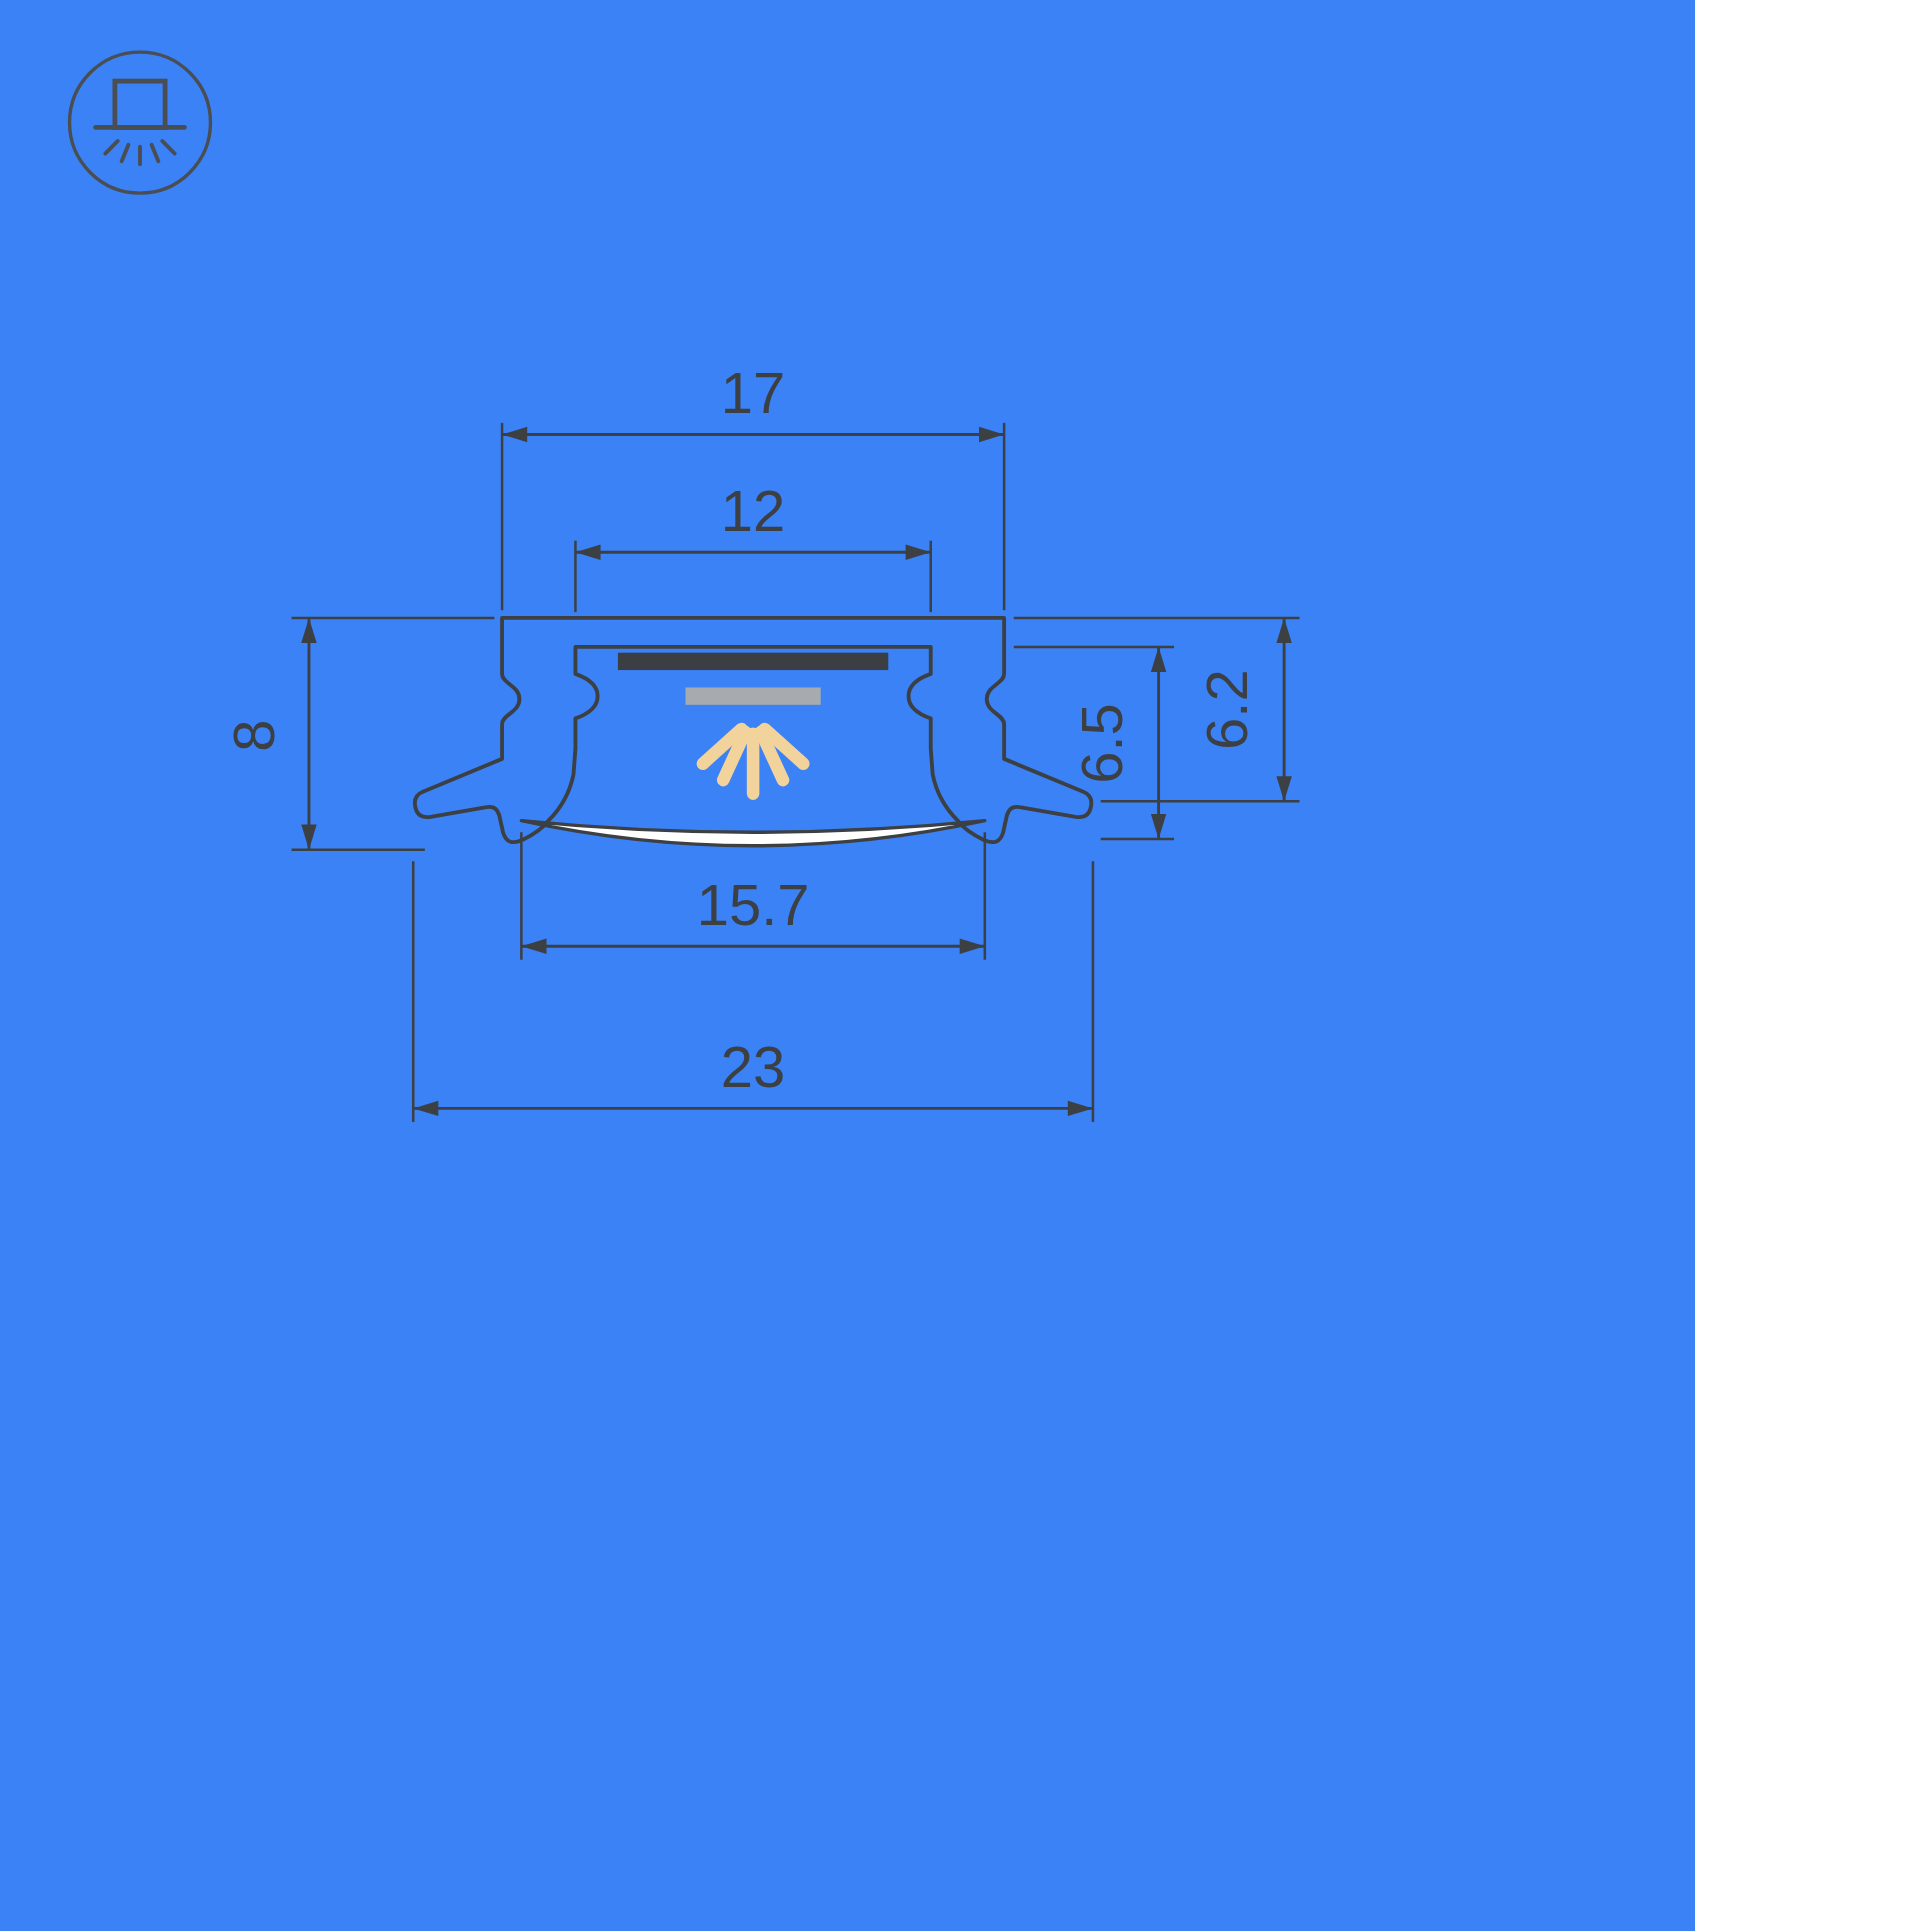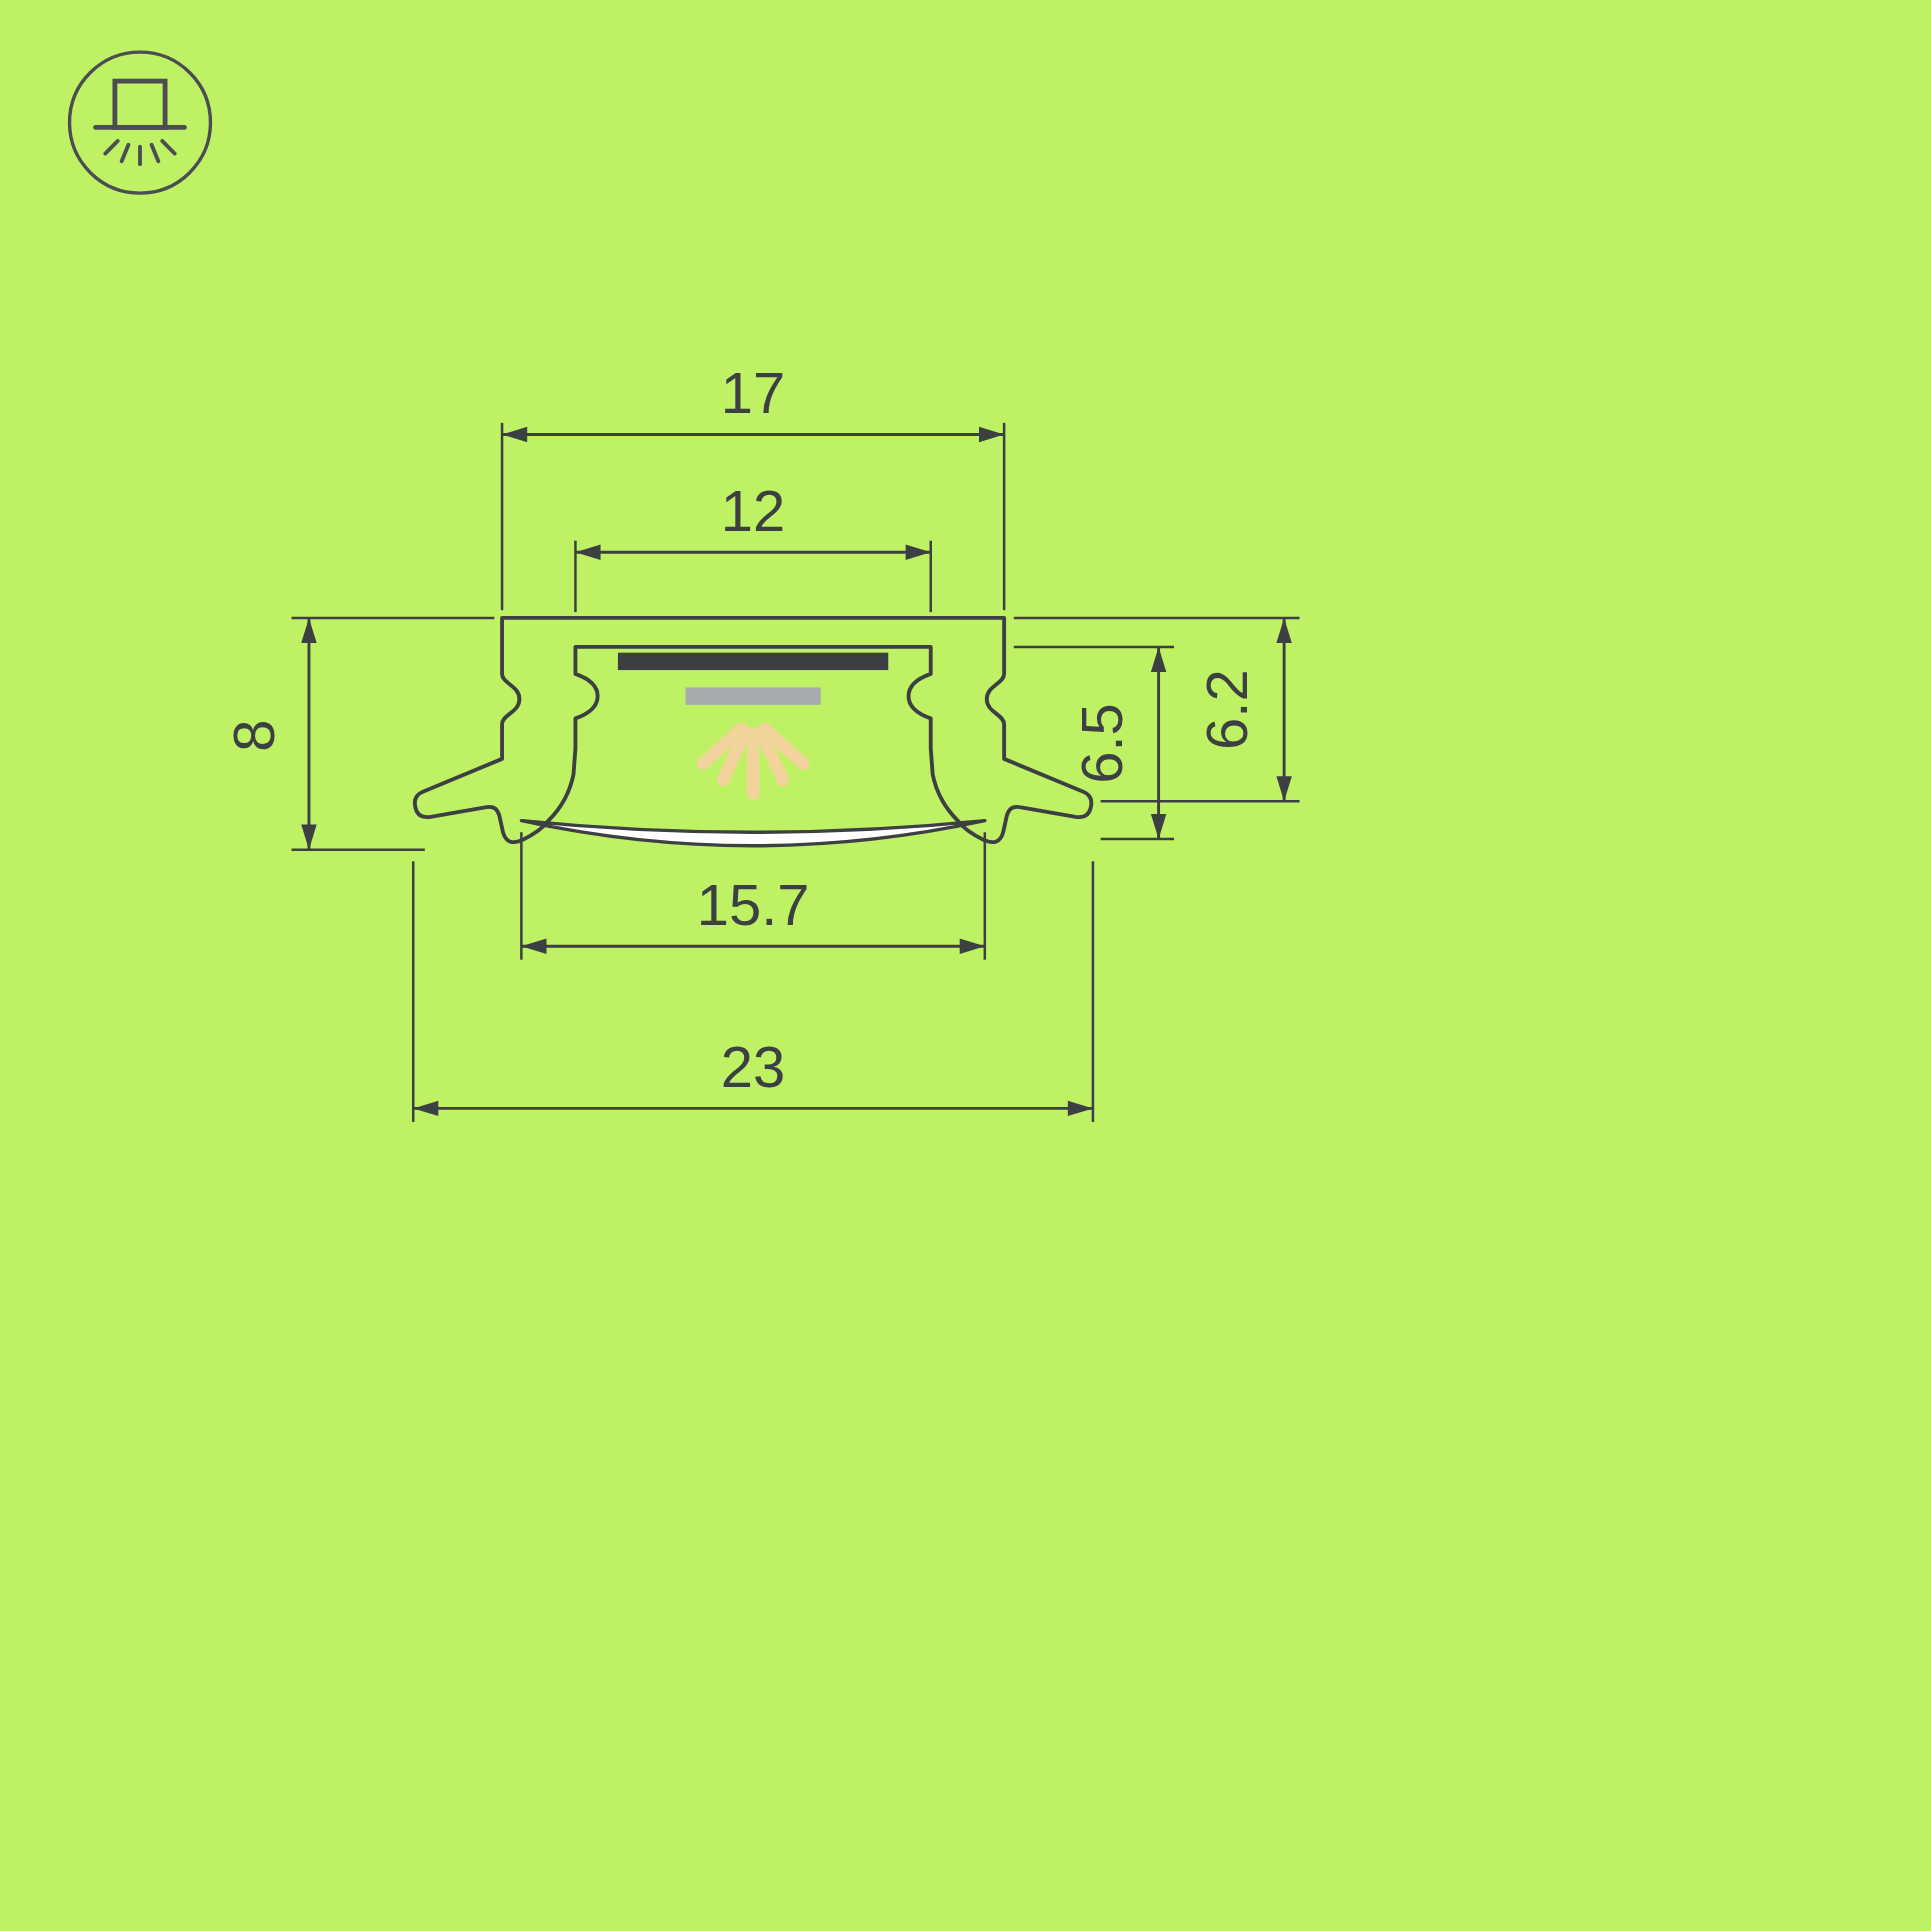--- a/index.html
+++ b/index.html
@@ -5,23 +5,23 @@
   html, body {
     margin: 0;
     padding: 0;
     background: #ffffff;
     width: 1931px;
     height: 1931px;
     font-family: "Liberation Sans", sans-serif;
   }
   #stage {
     position: relative;
-    width: 1931px;
+    width: 1695px;
     height: 1931px;
-    background: #bef264;
+    background: #3b82f6;
     overflow: hidden;
   }
   svg { display: block; }
   .outline {
     fill: none;
     stroke: #3c4043;
     stroke-width: 4;
     stroke-linejoin: round;
     stroke-linecap: round;
   }

